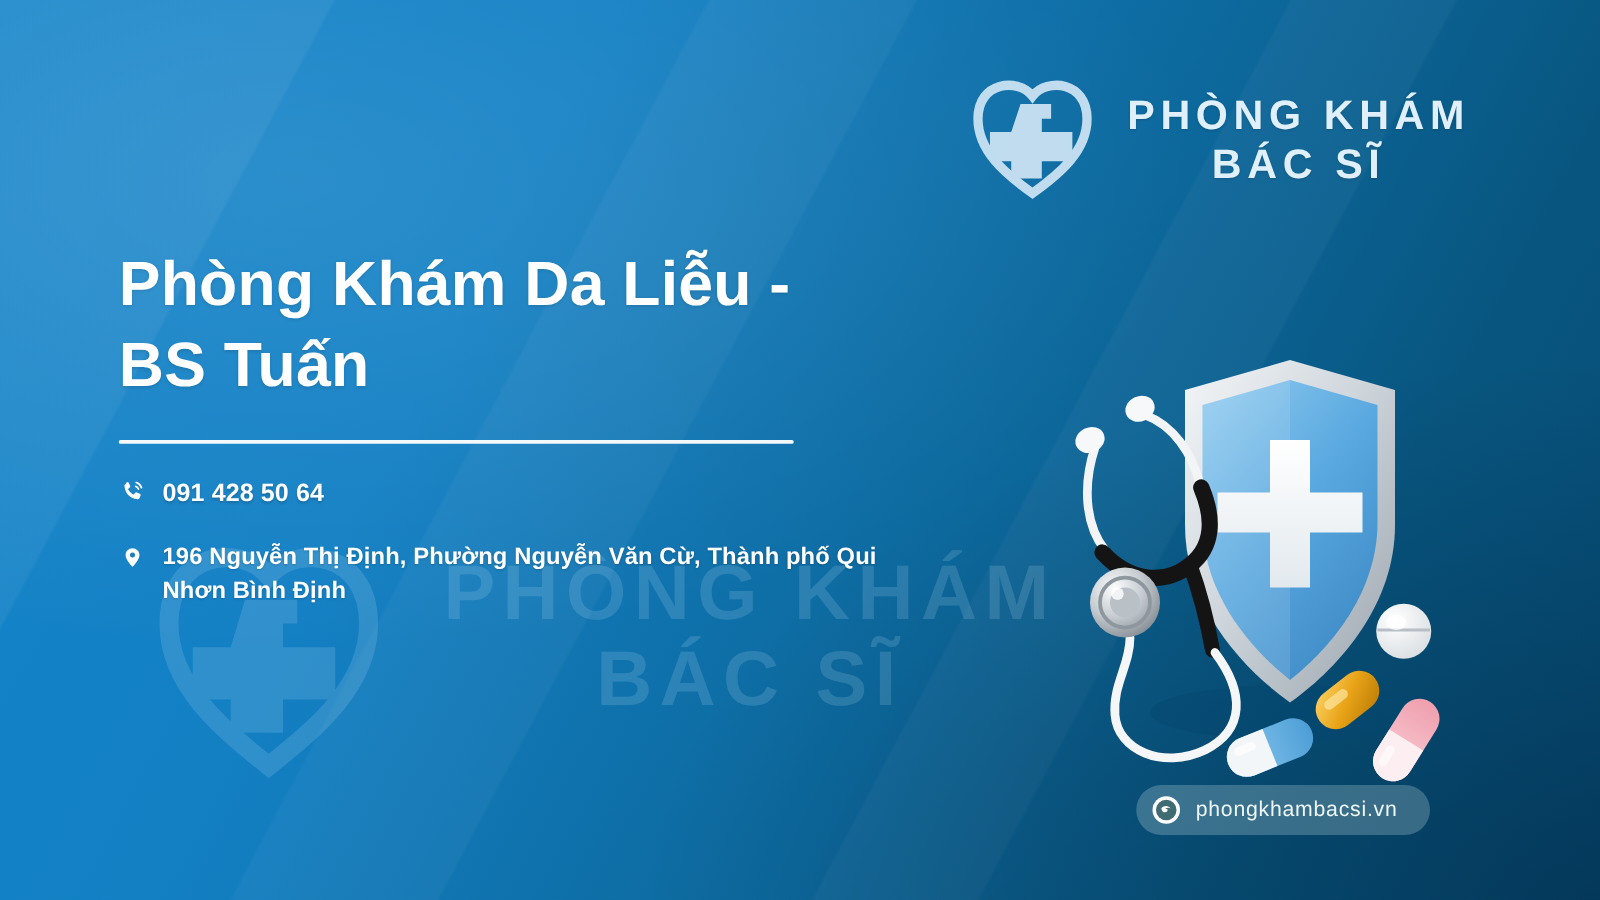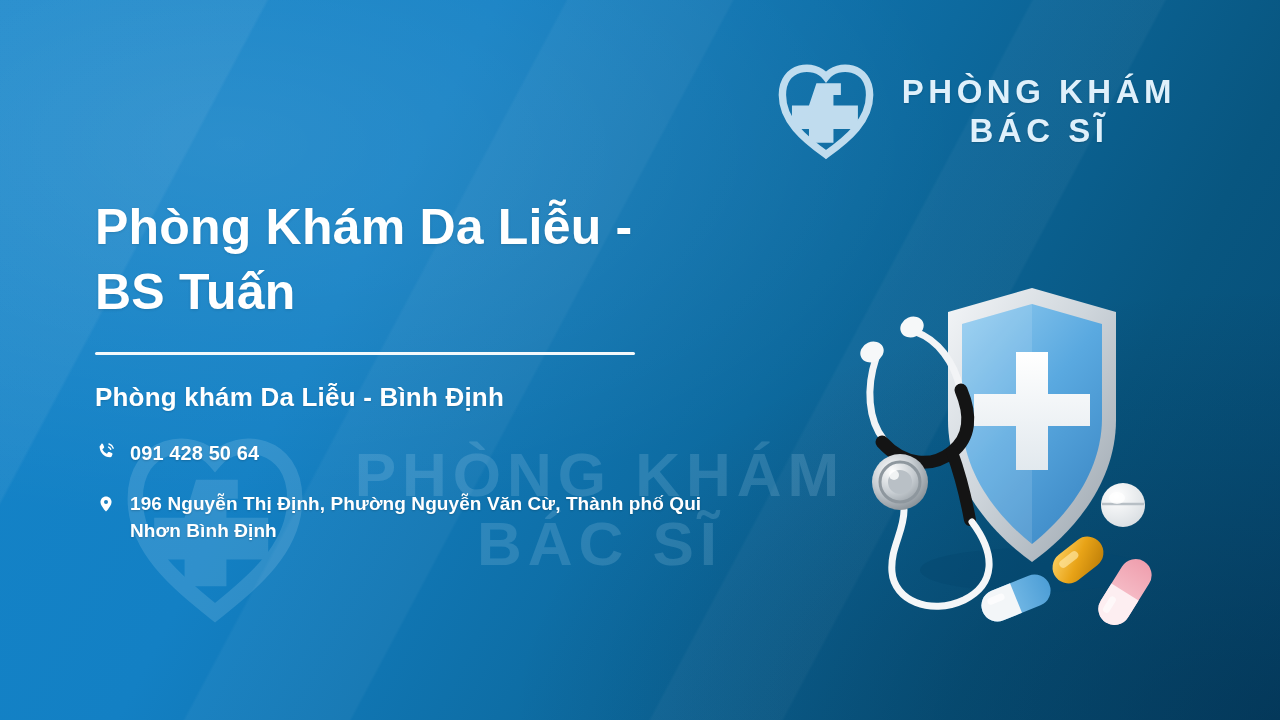--- a/index.html
+++ b/index.html
@@ -161,21 +161,20 @@
     <div class="brand-text">
       <div class="brand-l1">PHÒNG KHÁM</div>
       <div class="brand-l2">BÁC SĨ</div>
     </div>
   </div>
 
   <div class="content">
     <div class="title">Phòng Khám Da Liễu -
 BS Tuấn</div>
     <div class="rule"></div>
-    <div class="subtitle">Phòng khám Da Liễu - Bình Định</div>
 
     <div class="contact">
       <div class="crow">
         <span class="cicon">
           <svg viewBox="0 0 24 24" width="20" height="20">
             <path d="M6.6 3.2 c.7-.3 1.5 0 1.8.7 l1.3 2.9 c.3.6.1 1.3-.4 1.7 l-1.3 1 c-.3.2-.4.6-.2.9 a12 12 0 0 0 4.7 4.7 c.3.2.7.1.9-.2 l1-1.3 c.4-.5 1.1-.7 1.7-.4 l2.9 1.3 c.7.3 1 1.1.7 1.8 l-1 2.3 c-.3.7-1 1.1-1.8 1 C9.5 18.8 5.2 14.5 4.3 7.1 c-.1-.8.3-1.5 1-1.8 z" fill="#ffffff"></path>
             <path d="M15.6 3.6 a7.5 7.5 0 0 1 5 5" fill="none" stroke="#ffffff" stroke-width="1.7" stroke-linecap="round"></path>
             <path d="M15.1 7.3 a4 4 0 0 1 2.6 2.6" fill="none" stroke="#ffffff" stroke-width="1.7" stroke-linecap="round"></path>
           </svg>
         </span>
@@ -276,14 +275,22 @@
       </g>
 
       <g transform="rotate(-58 305 322)">
         <rect x="269" y="306" width="72" height="32" rx="16" fill="url(#pinkCap)"></rect>
         <path d="M269 322 a16 16 0 0 1 16-16 h20 v32 h-20 a16 16 0 0 1 -16-16 z" fill="#fdeef1"></path>
         <rect x="277" y="312" width="18" height="7" rx="3.5" fill="#ffffff" opacity=".6"></rect>
       </g>
     </svg>
   </div>
 
+  <div class="urlbadge">
+    <svg class="globe" viewBox="0 0 24 24">
+      <circle cx="12" cy="12" r="11" fill="#ffffff"></circle>
+      <circle cx="12" cy="12" r="8.2" fill="#3f6b72"></circle>
+      <path d="M8 10.5 c2.5-2.6 6-2.2 7.6.4 c-1.2-1-3-1.1-4.3.2 l1.7 .1 l-.1 1.7 c-1.6 1.6-4.2 1.3-4.9-2.4 z" fill="#ffffff"></path>
+    </svg>
+    <span class="url">phongkhambacsi.vn</span>
+  </div>
 
 </div>
 
 </body></html>

